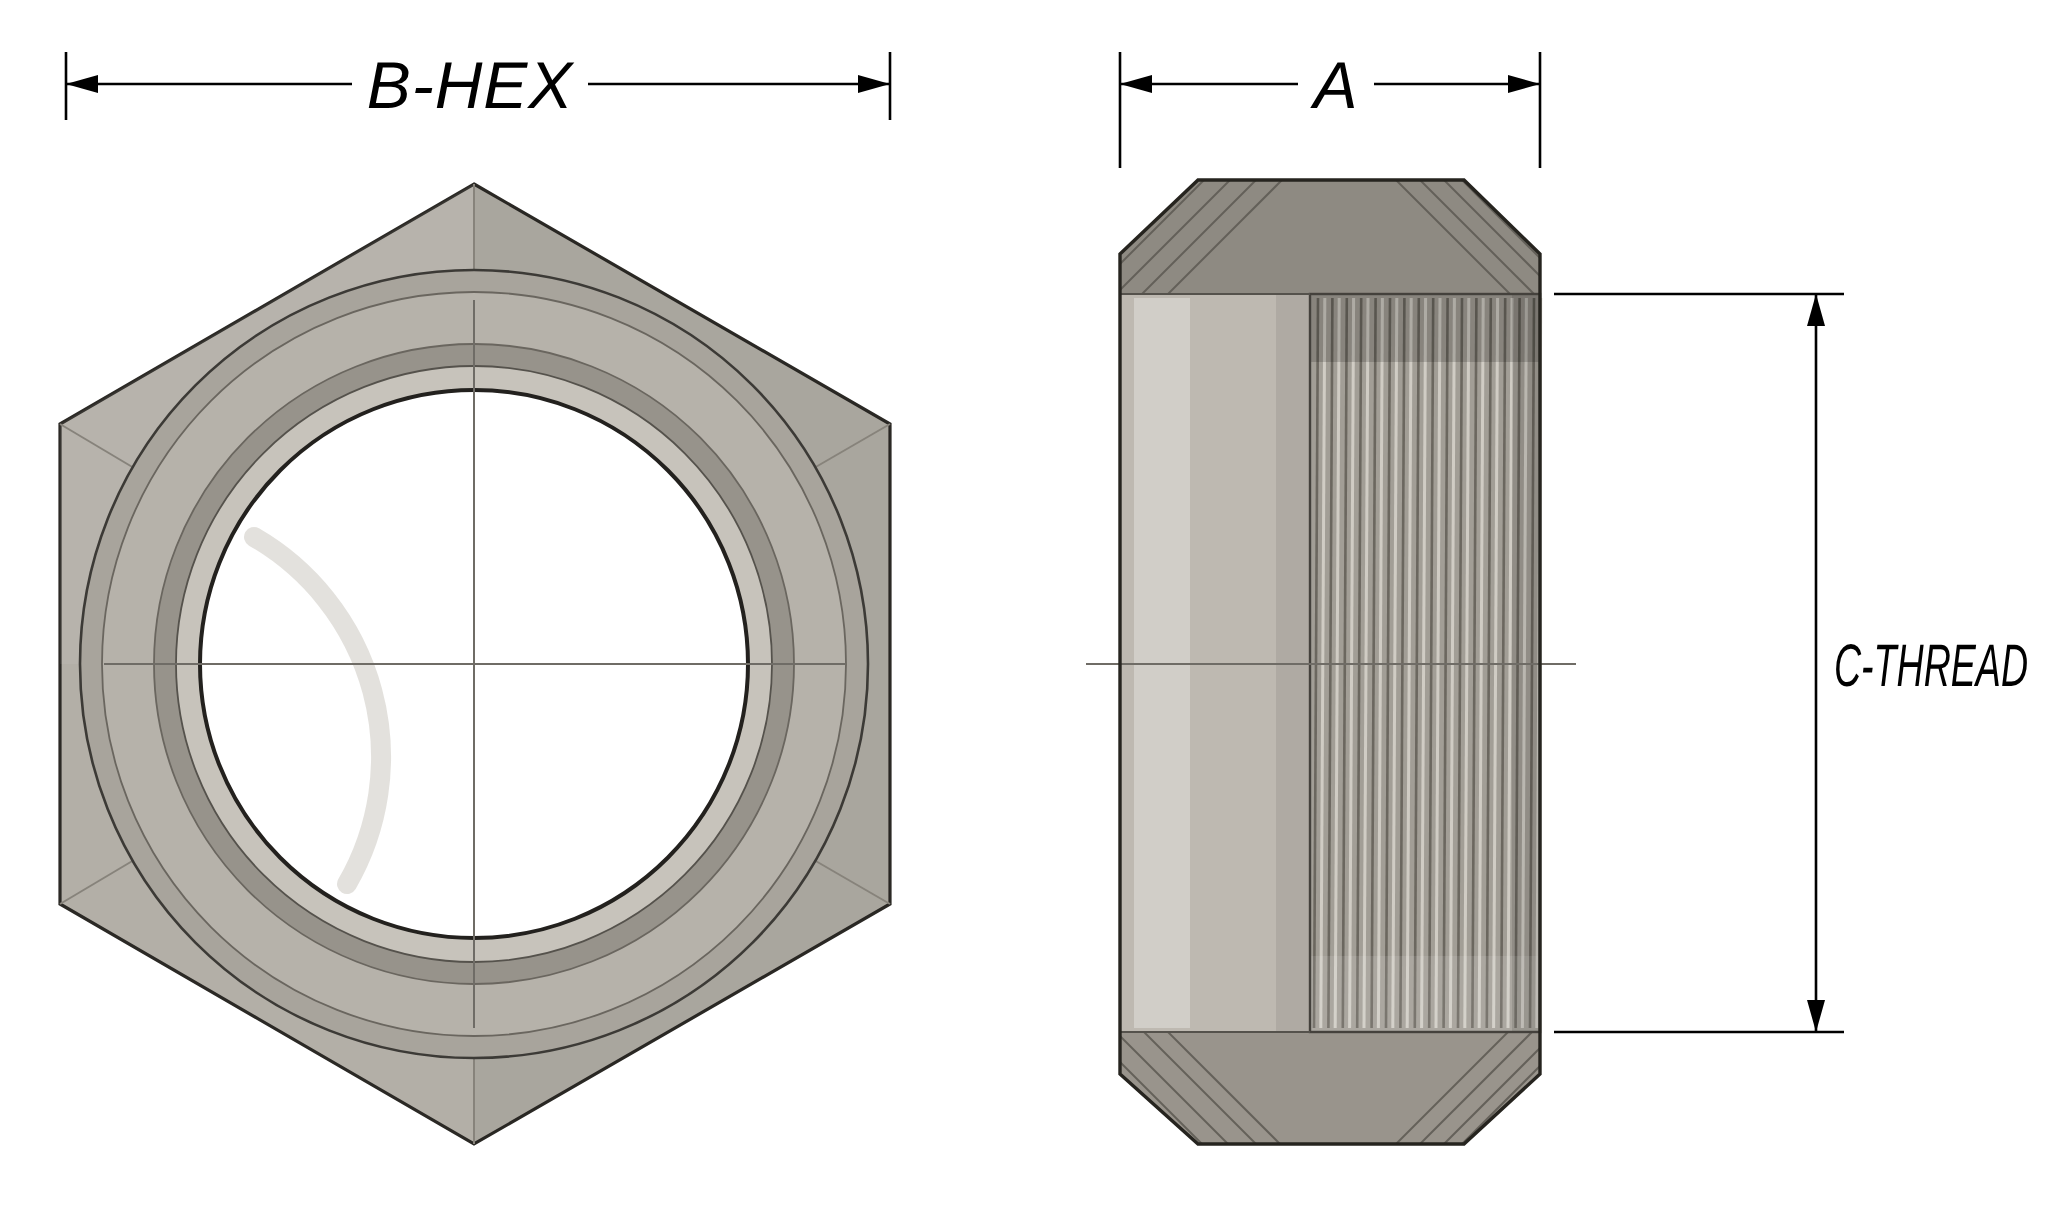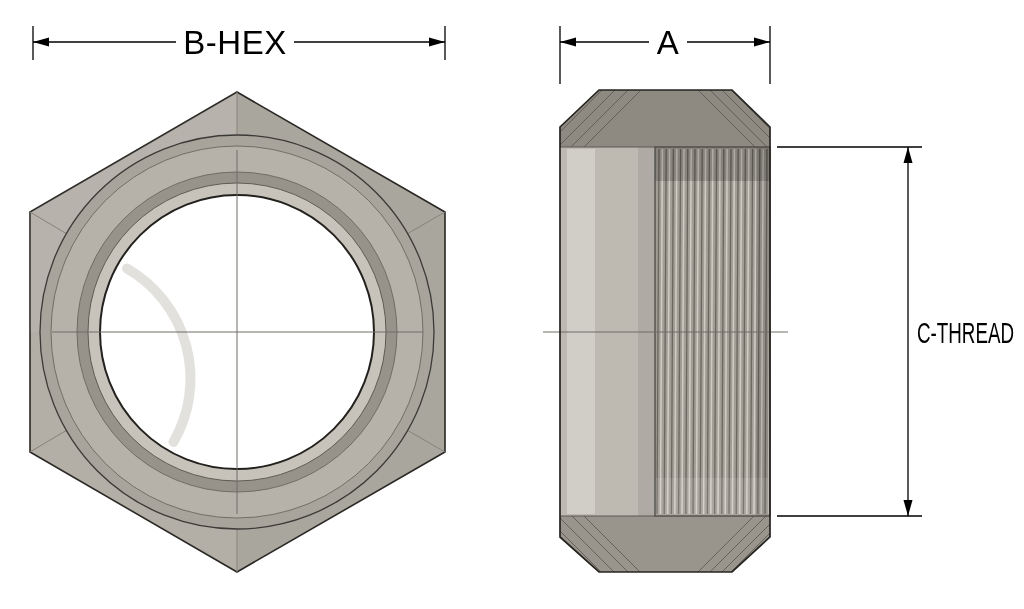--- a/index.html
+++ b/index.html
@@ -7,20 +7,21 @@
     padding: 0;
     background: #ffffff;
   }
   .stage {
     position: relative;
     width: 1020px;
     height: 609px;
     background: #ffffff;
     overflow: hidden;
     font-family: "Liberation Sans", sans-serif;
+    font-style: italic;
   }
   svg { display: block; }
   text {
     fill: #000000;
     font-family: "Liberation Sans", sans-serif;
     font-weight: 400;
   }
   .dim-text { font-size: 33px; letter-spacing: 0.5px; }
   .dim-line { stroke: #000000; stroke-width: 1.3; }
   .arrow { fill: #000000; stroke: none; }

